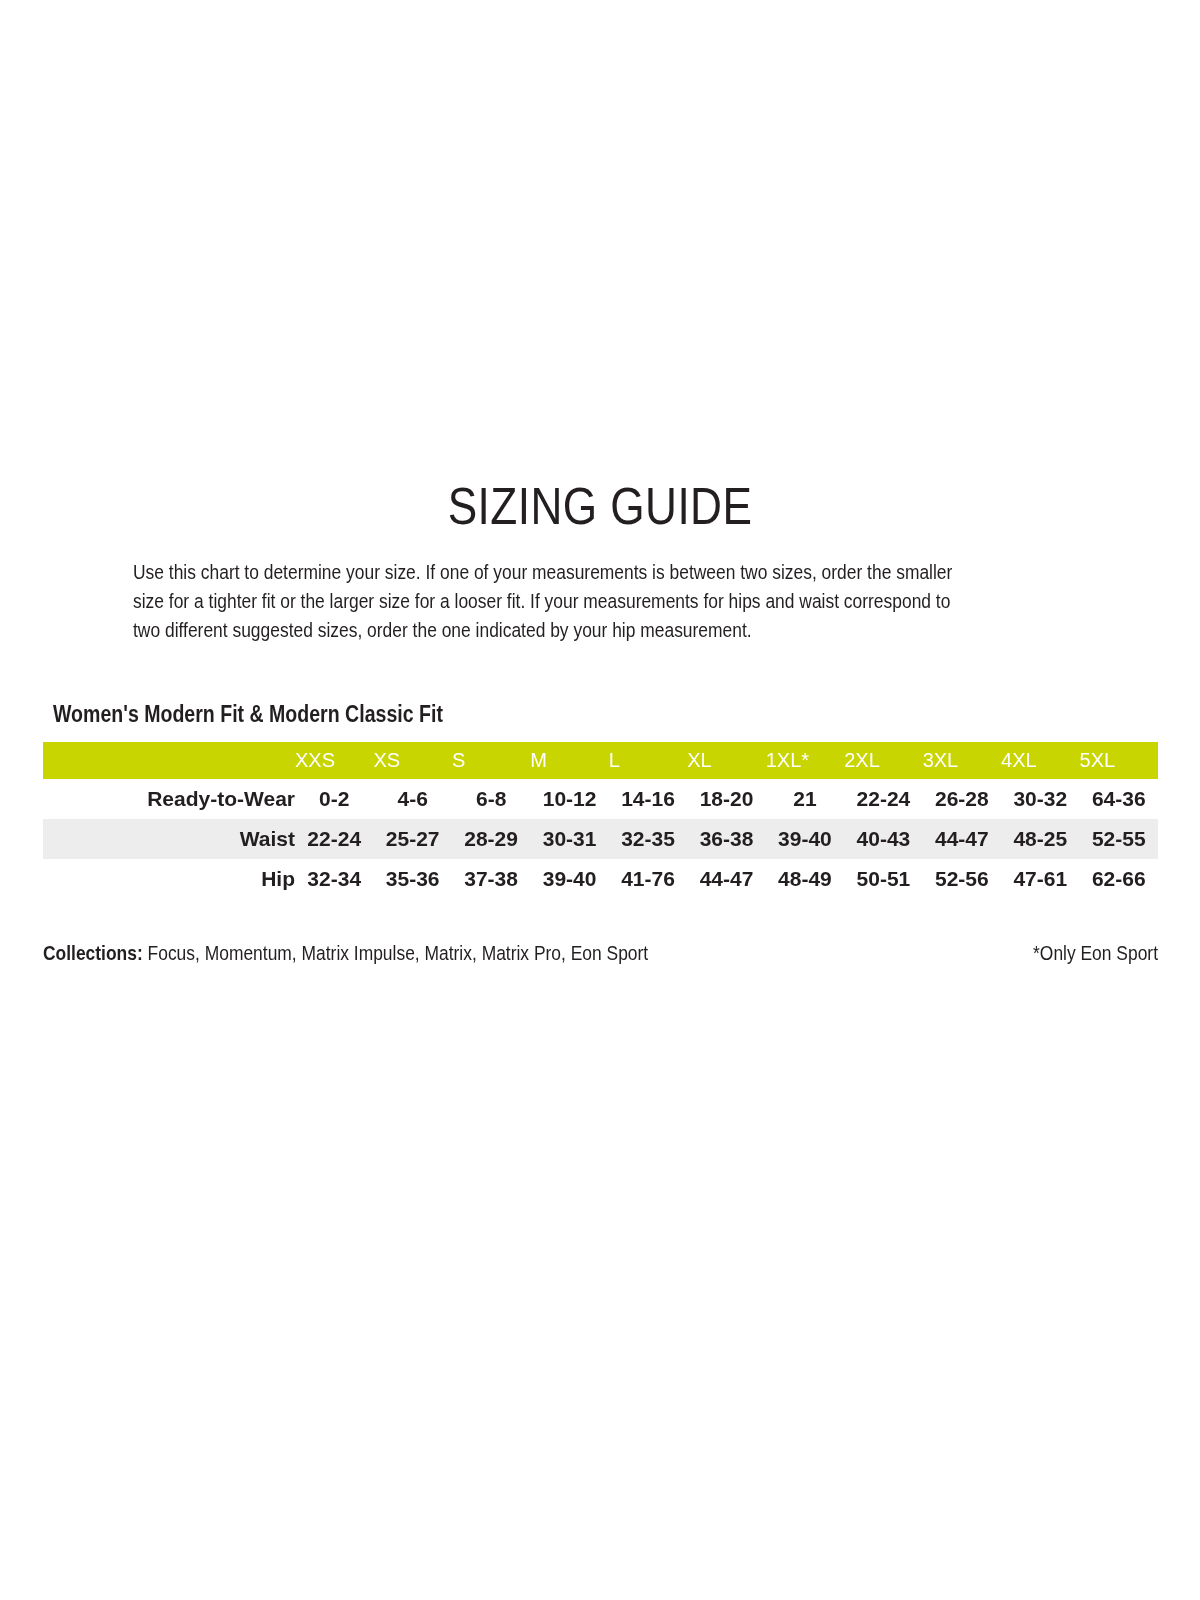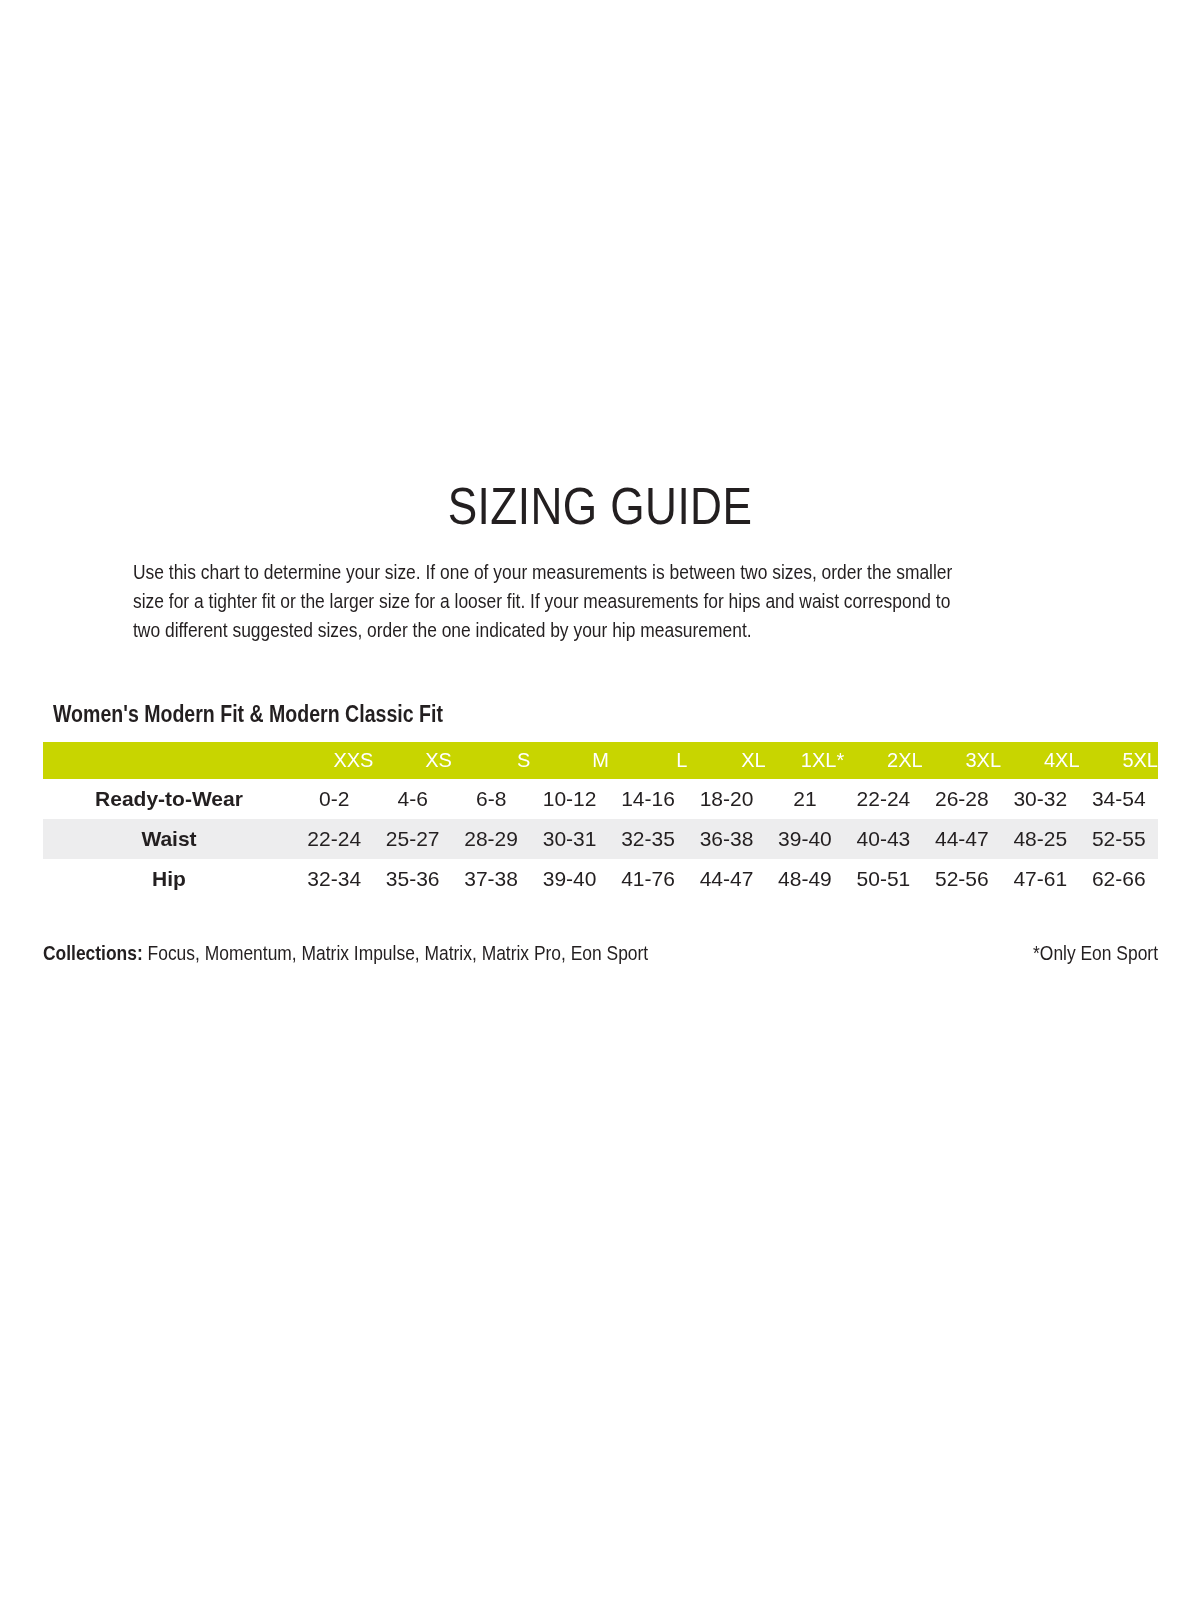--- a/index.html
+++ b/index.html
@@ -69,38 +69,38 @@
     width: 1115px;
     border-collapse: collapse;
     table-layout: fixed;
   }
   .sizing-table thead tr { height: 37px; }
   .sizing-table thead th {
     background: var(--header-bg);
     color: var(--header-text);
     font-weight: 400;
     font-size: 20px;
-    text-align: right;
+    text-align: left;
     vertical-align: middle;
     padding: 0;
   }
   .sizing-table th.corner { width: 252px; }
   .sizing-table tbody tr { height: 40px; background: transparent; }
   .sizing-table tbody tr:nth-child(even) { background: var(--row-alt-bg); }
   .sizing-table tbody th.row-label {
     font-weight: 700;
     font-size: 21px;
-    text-align: center;
+    text-align: right;
     vertical-align: middle;
     color: var(--text);
     padding: 0;
   }
   .sizing-table tbody td {
     font-size: 21px;
-    font-weight: 400;
+    font-weight: 700;
     text-align: center;
     vertical-align: middle;
     color: var(--text);
     padding: 0;
   }
 
   .footer-row {
     position: absolute;
     left: 43px;
     top: 936px;
@@ -162,21 +162,21 @@
           <td>0-2</td>
           <td>4-6</td>
           <td>6-8</td>
           <td>10-12</td>
           <td>14-16</td>
           <td>18-20</td>
           <td>21</td>
           <td>22-24</td>
           <td>26-28</td>
           <td>30-32</td>
-          <td>34-54</td>
+          <td>64-36</td>
         </tr>
         <tr>
           <th class="row-label">Waist</th>
           <td>22-24</td>
           <td>25-27</td>
           <td>28-29</td>
           <td>30-31</td>
           <td>32-35</td>
           <td>36-38</td>
           <td>39-40</td>

